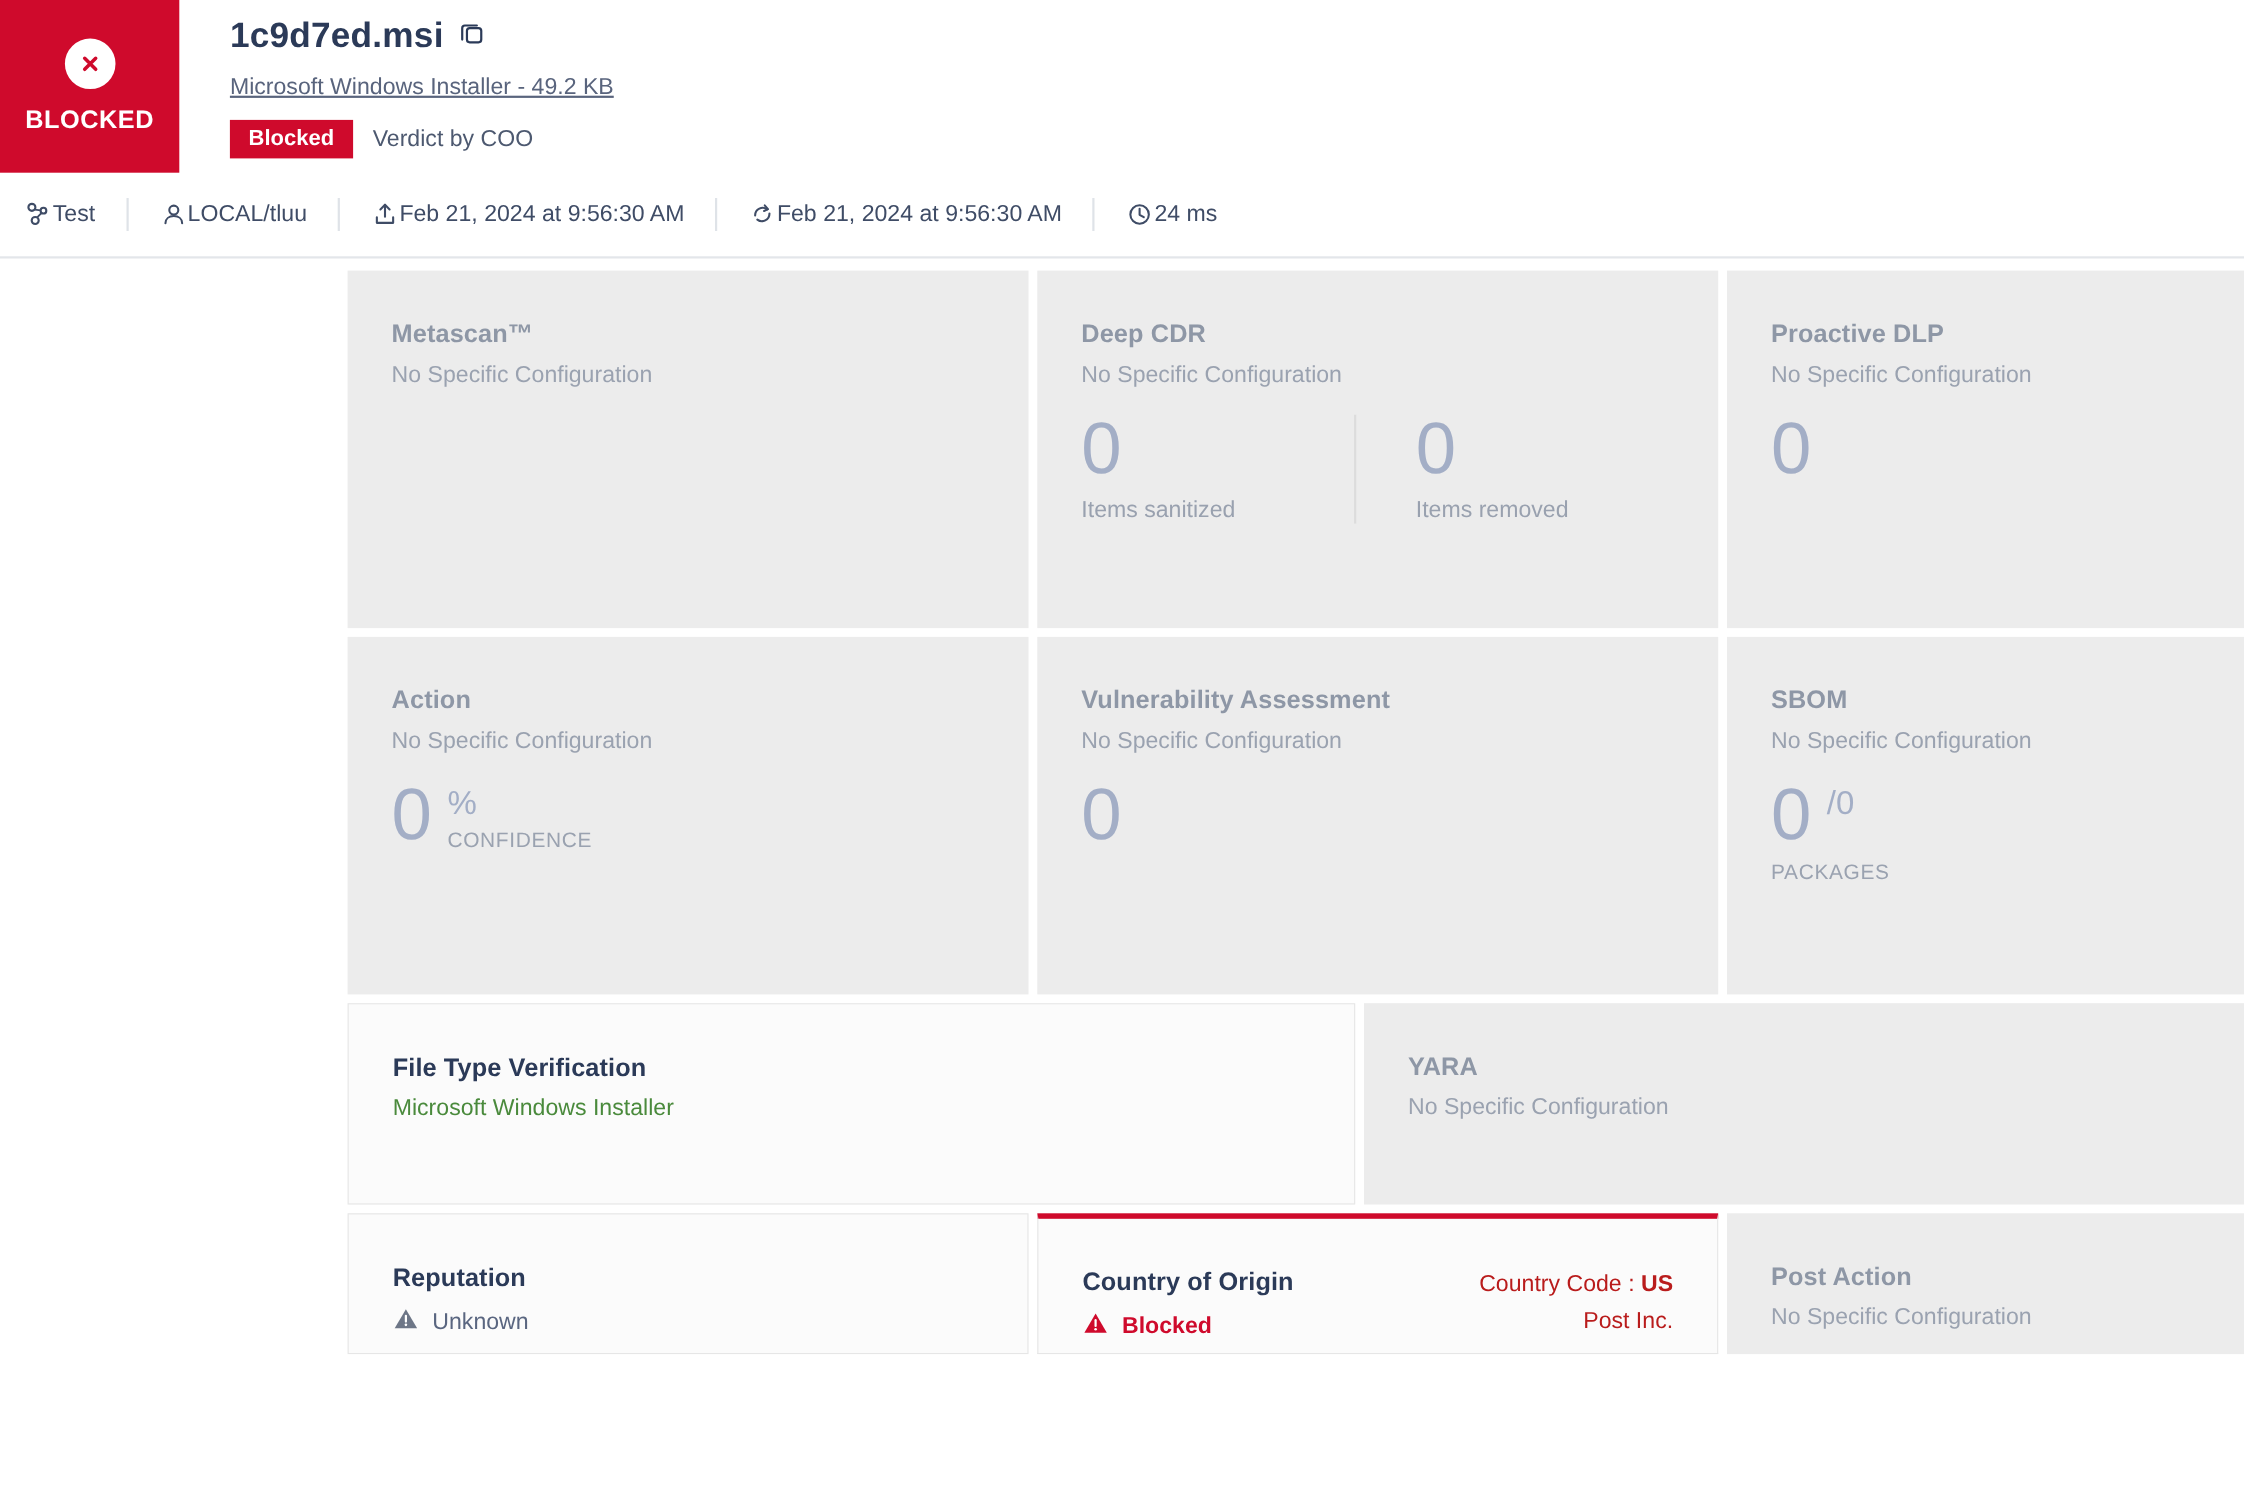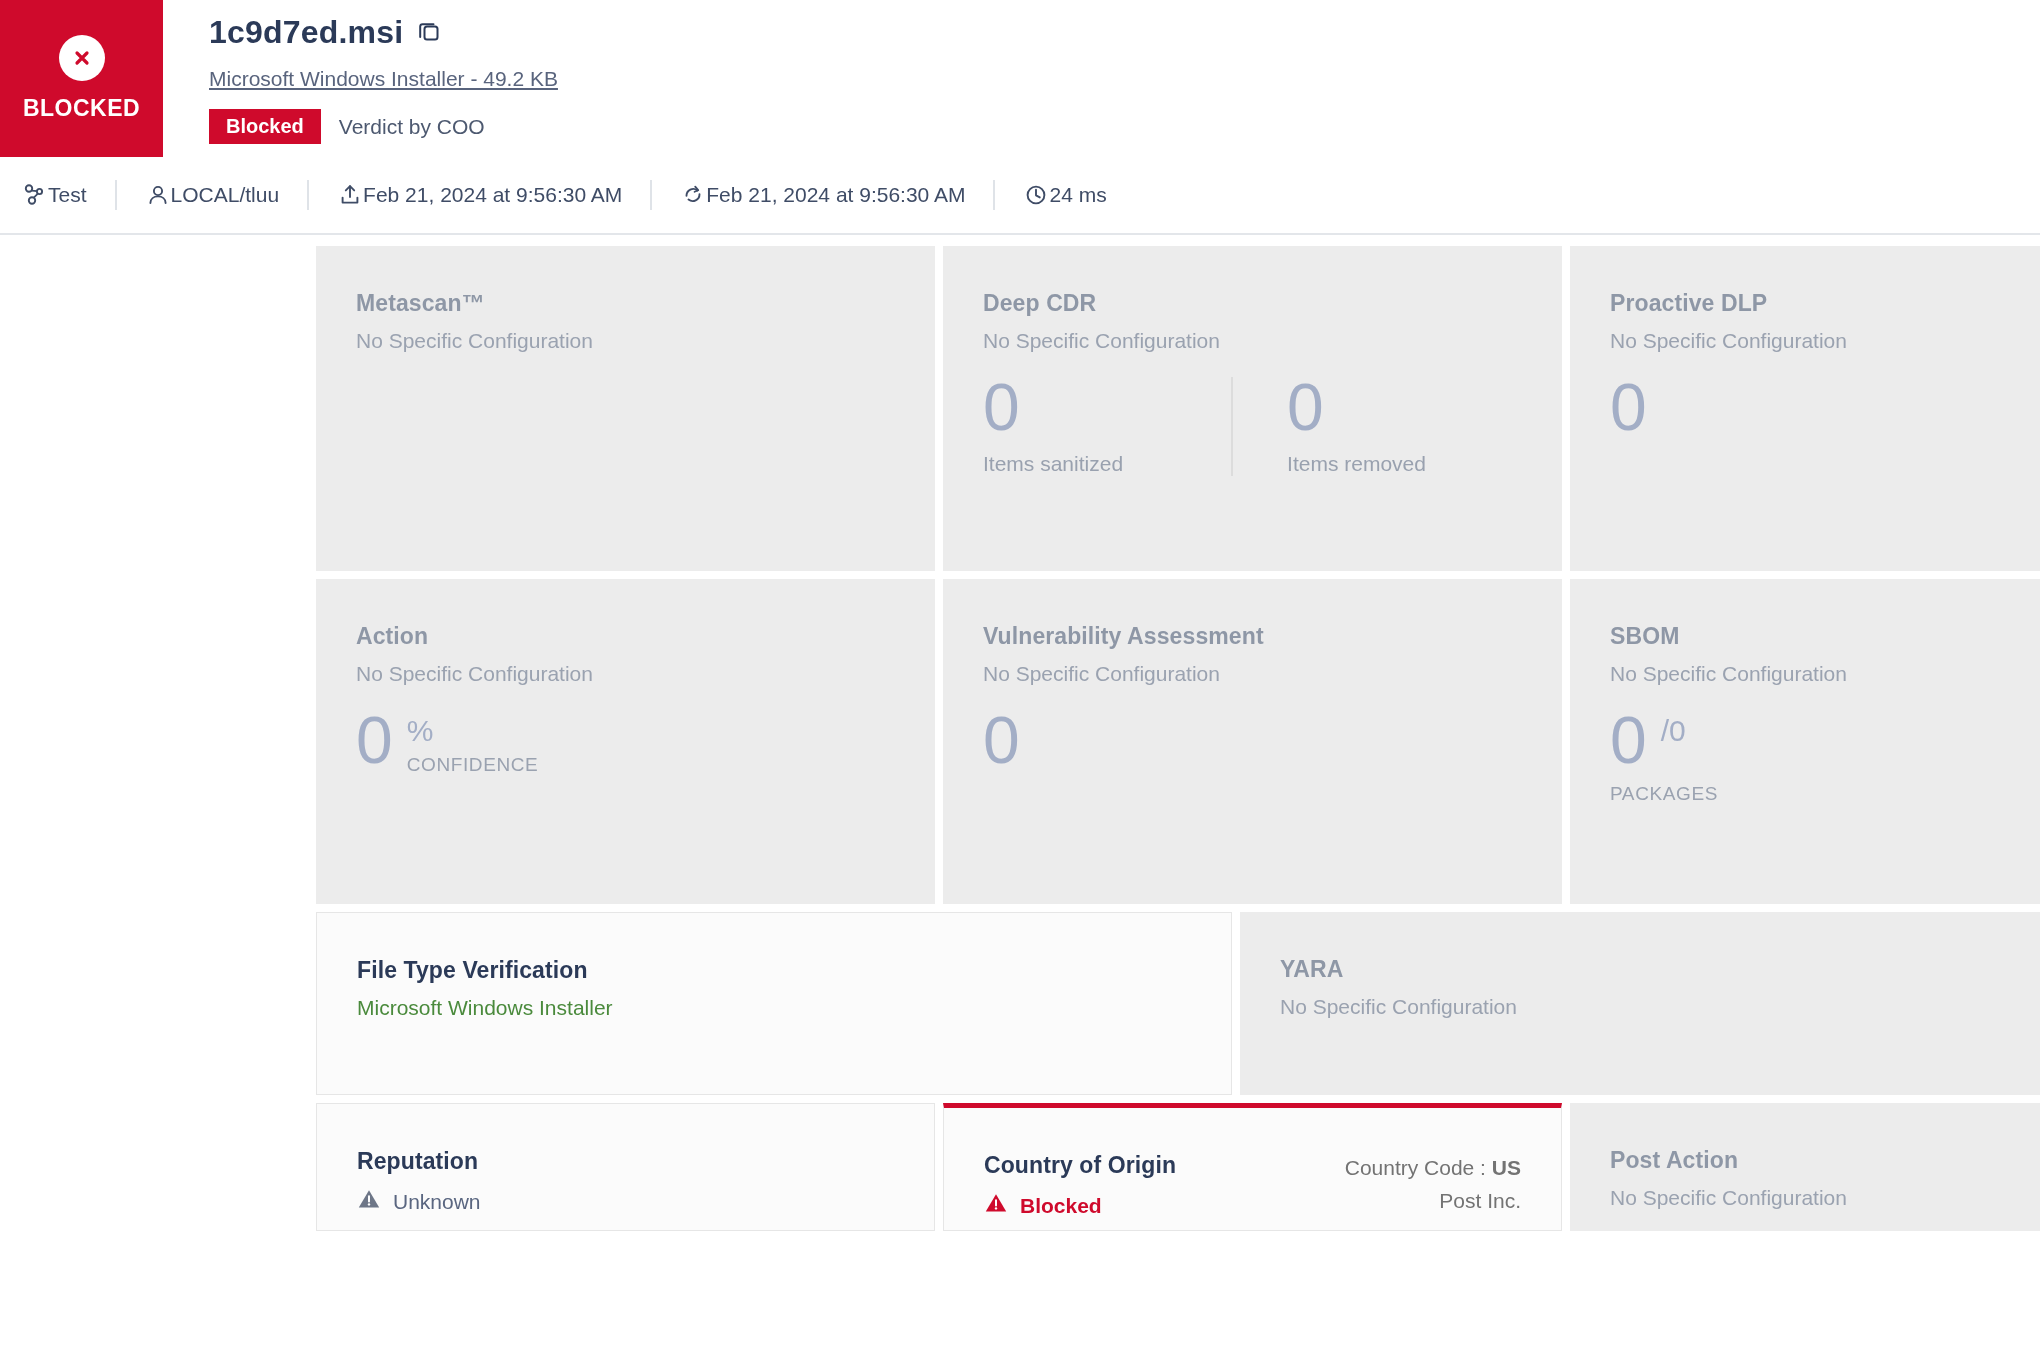--- a/index.html
+++ b/index.html
@@ -215,21 +215,21 @@
   }
   .value-unknown { color: #5a6680; }
   .value-blocked { color: #cf0a2c; font-weight: 700; }
 
   .card-right-info {
     position: absolute;
     right: 40px;
     top: 44px;
     text-align: right;
     font-size: 21px;
-    color: #737373;
+    color: #b91c1c;
     line-height: 1.55;
   }
   .card-right-info b { font-weight: 700; }
 </style>
 </head>
 <body>
 
 <div class="header">
 
   <div class="blocked-badge">

